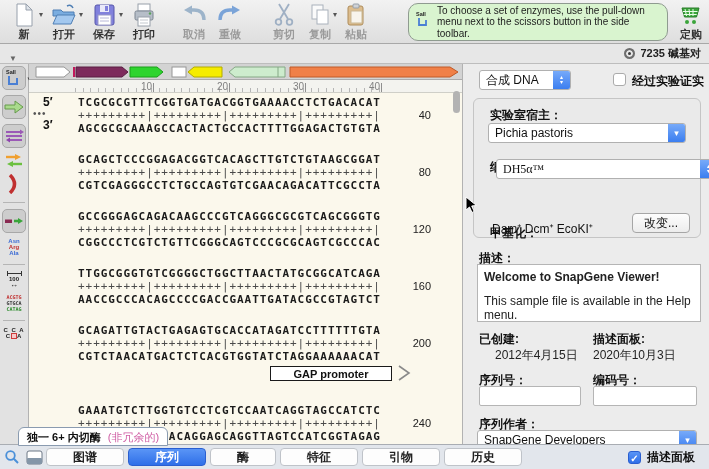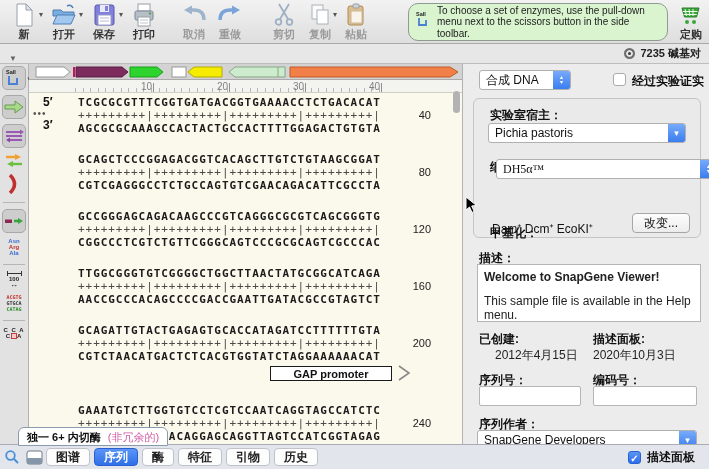--- a/index.html
+++ b/index.html
@@ -79,21 +79,21 @@
   .pushbtn { position:absolute; background:linear-gradient(#fdfdfd,#ececec); border:1px solid #a6a6a6; border-radius:4px;
     font-size:12px; color:#111; text-align:center; }
   .descbox { position:absolute; left:14px; top:200px; width:224px; height:58px; background:#fff; border:1px solid #b5b5b5; padding:5px 6px; }
   .tinput { position:absolute; height:20px; background:#fff; border:1px solid #b5b5b5; border-radius:2px; font-size:12px; padding:0 4px;
     font-family:"Liberation Sans",sans-serif; }
 
   
   .bbar { position:absolute; left:0; top:444px; width:709px; height:25px; background:#e2e6ec; border-top:1px solid #a9adb3; }
   .bicons { position:absolute; left:4px; top:4px; display:flex; gap:6px; align-items:center; }
   .tabs { position:absolute; left:46px; top:3px; display:flex; gap:4px; }
-  .tab { height:18px; padding:0 9px; background:#fdfdfd; border:1px solid #bfc3c9; border-radius:4px;
+  .tab { height:18px; padding:0 26px; background:#fdfdfd; border:1px solid #bfc3c9; border-radius:4px;
     font-size:12px; font-weight:bold; color:#222; display:flex; align-items:center; }
   .tab.active { background:linear-gradient(#5a95f6,#2f6fe8); border-color:#2a5fd0; color:#fff; }
   .dpanel { position:absolute; right:14px; top:4px; display:flex; align-items:center; gap:6px; font-size:12px; font-weight:bold; color:#111; }
 
   
   .enz-tip { position:absolute; left:18px; top:427px; height:19px; background:#fff; border:1px solid #8a9bb0;
     border-radius:6px 6px 0 0; padding:2px 8px 0; font-size:11px; white-space:nowrap; z-index:5; }
   .enz-tip .m { font-weight:bold; color:#111; }
   .enz-tip .n { color:#cf5ca3; margin-left:4px; }
 

